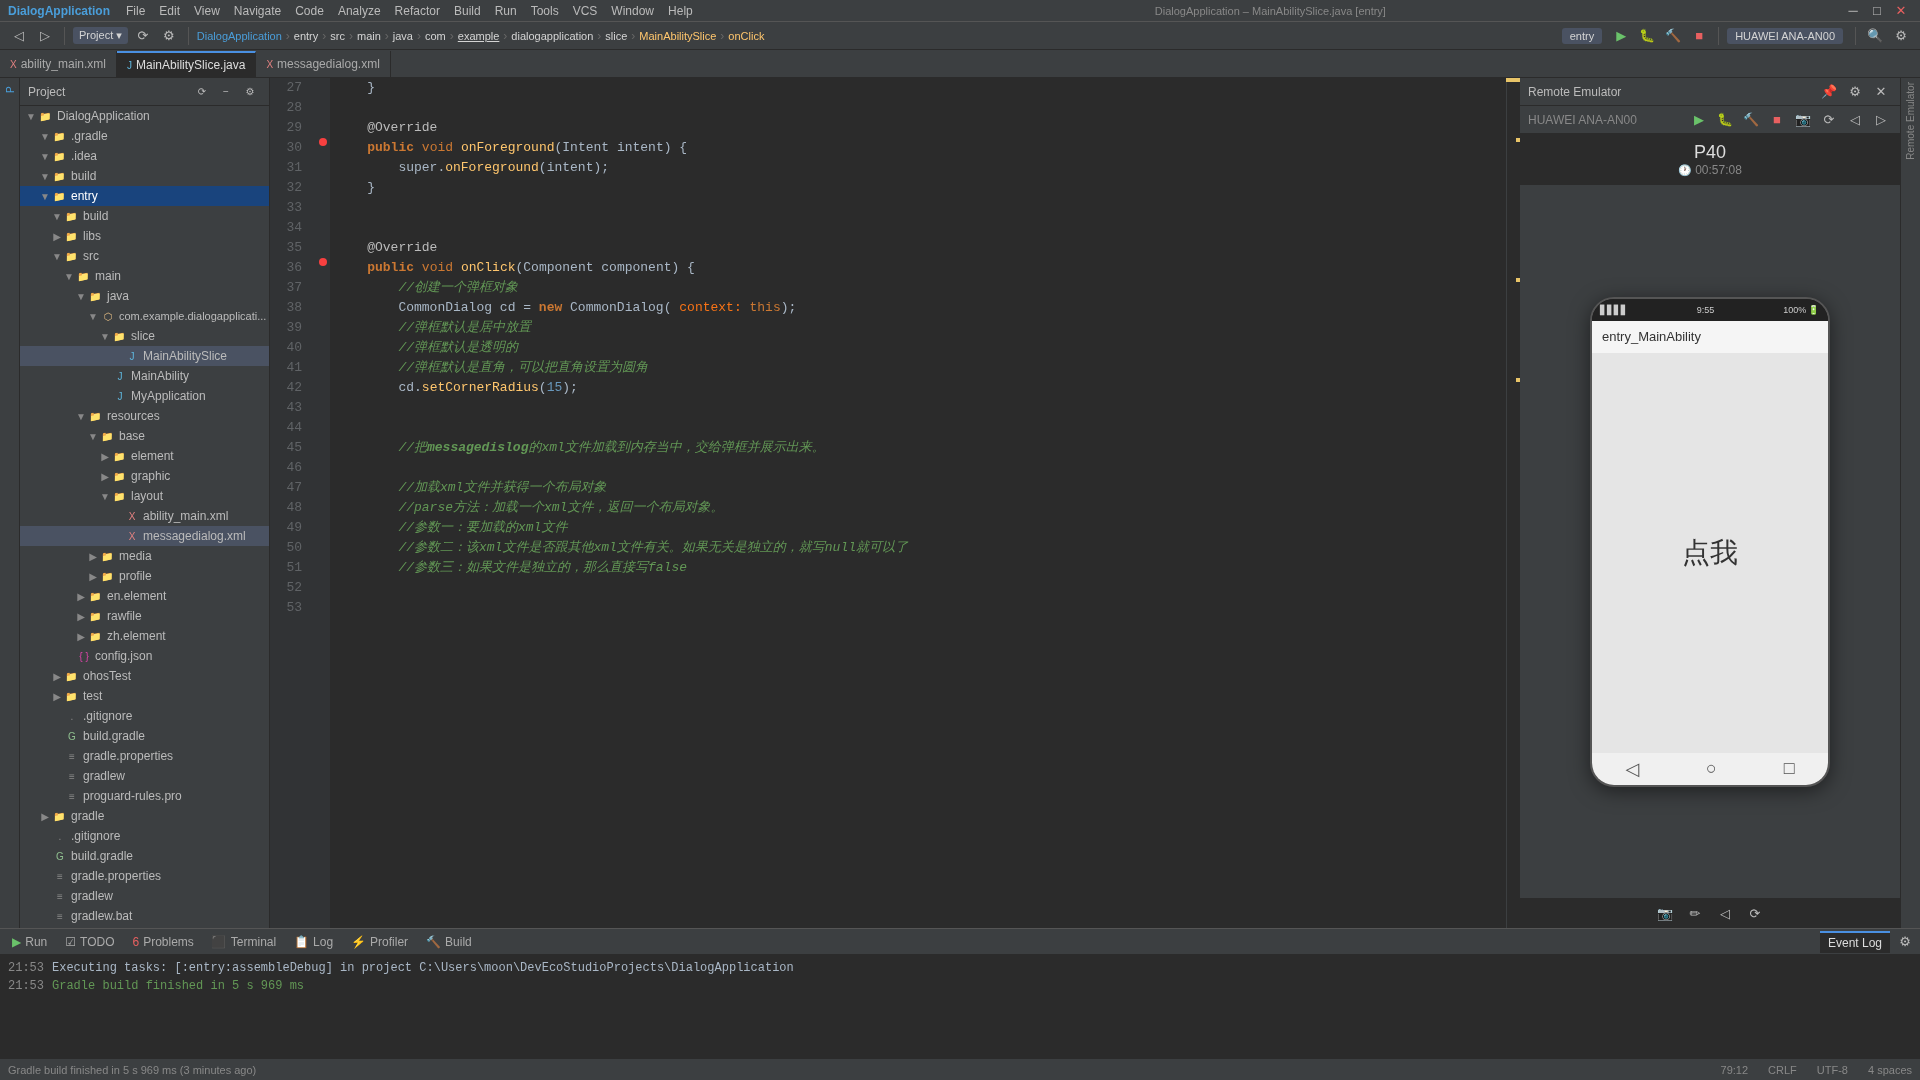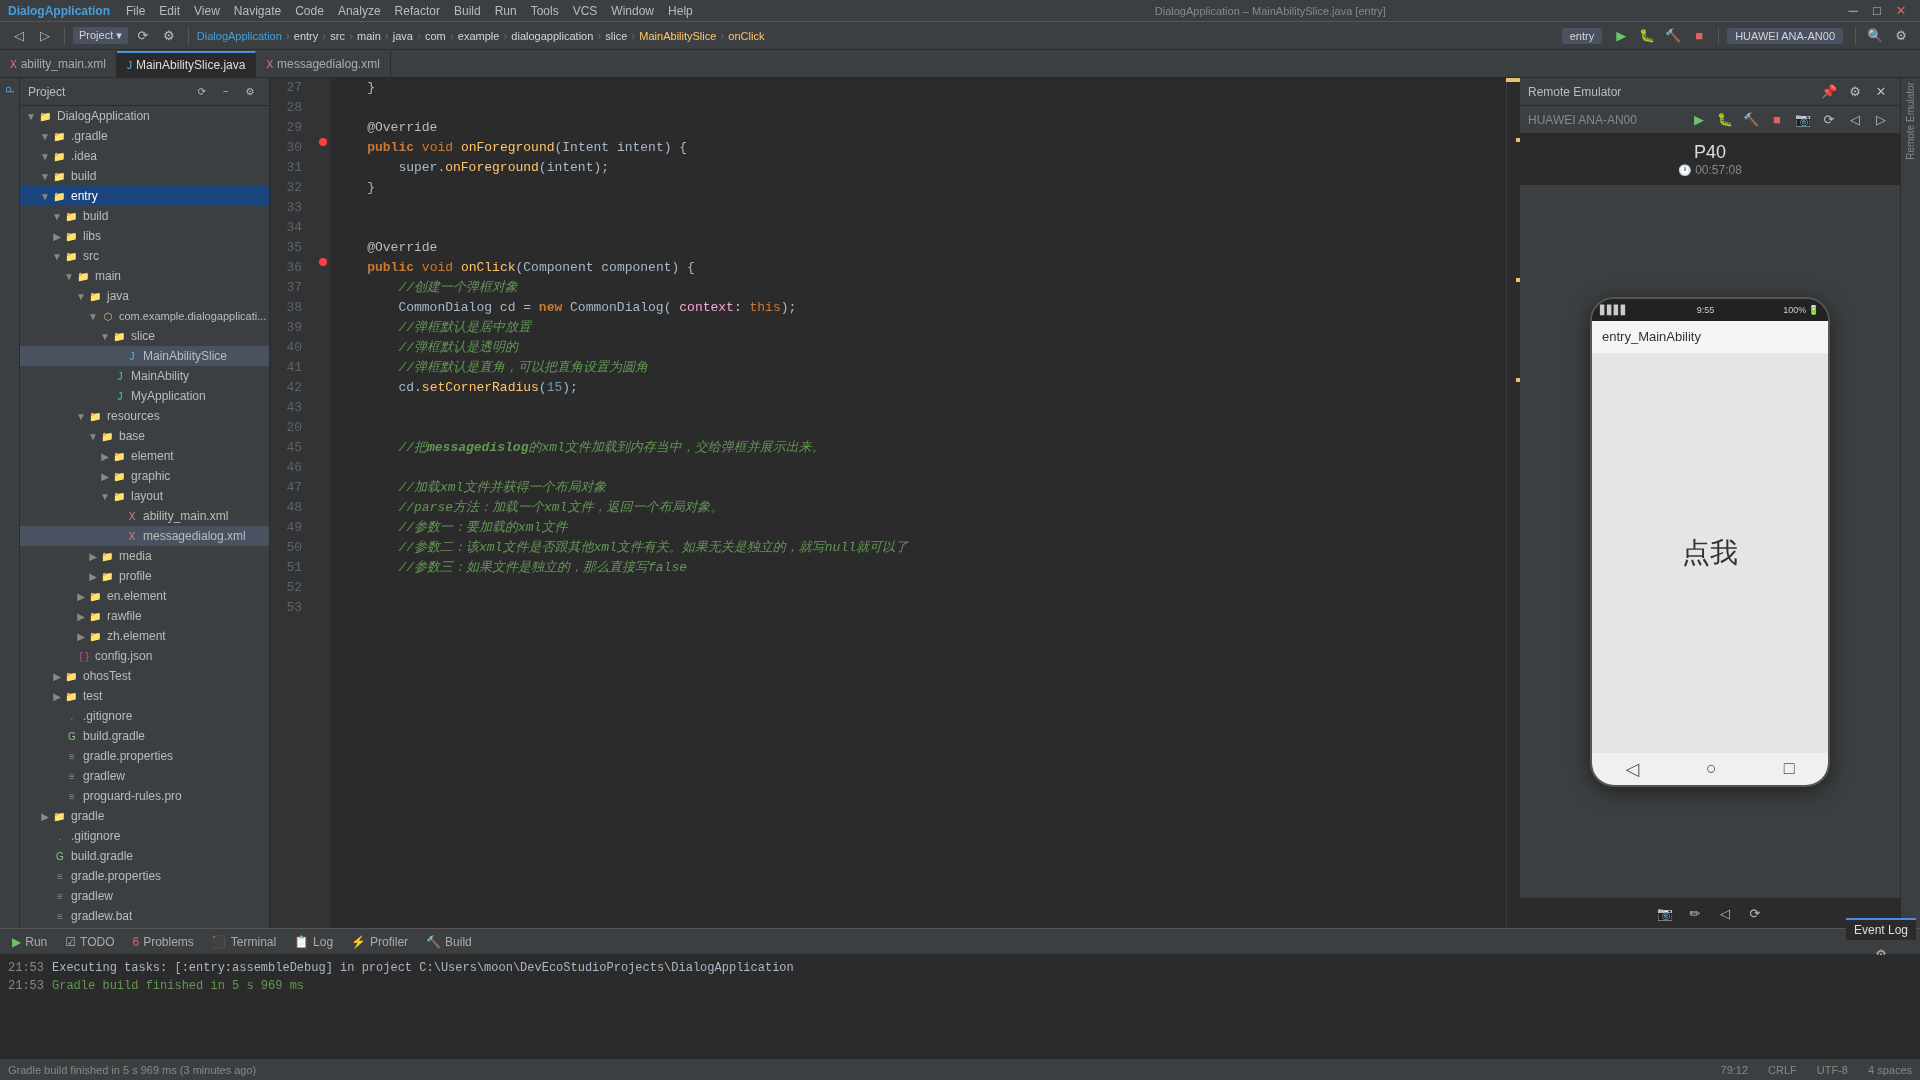--- a/index.html
+++ b/index.html
@@ -170,21 +170,21 @@
     }
 
     
     .kw { color: #cc7832; font-weight: bold; }
     .kw2 { color: #cc7832; }
     .fn { color: #ffc66d; }
     .num { color: #6897bb; }
     .comment { color: #629755; font-style: italic; }
     .annot { color: #bbb; }
     .plain { color: #a9b7c6; }
-    .param { color: #f9a8d4; }
+    .param { color: #f97316; }
     .emulator-body {
       flex: 1;
       display: flex;
       align-items: center;
       justify-content: center;
       background: #3c3f41;
     }
     .phone-frame {
       width: 240px;
       height: 490px;
@@ -437,21 +437,21 @@
   <span style="font-size:11px;">entry</span>
   <span class="breadcrumb-sep">›</span>
   <span style="font-size:11px;">src</span>
   <span class="breadcrumb-sep">›</span>
   <span style="font-size:11px;">main</span>
   <span class="breadcrumb-sep">›</span>
   <span style="font-size:11px;">java</span>
   <span class="breadcrumb-sep">›</span>
   <span style="font-size:11px;">com</span>
   <span class="breadcrumb-sep">›</span>
-  <span style="font-size:11px;">example</span>
+  <span style="font-size:11px;text-decoration:underline;">example</span>
   <span class="breadcrumb-sep">›</span>
   <span style="font-size:11px;">dialogapplication</span>
   <span class="breadcrumb-sep">›</span>
   <span style="font-size:11px;">slice</span>
   <span class="breadcrumb-sep">›</span>
   <span style="font-size:11px;color:#ffc66d;">MainAbilitySlice</span>
   <span class="breadcrumb-sep">›</span>
   <span style="font-size:11px;color:#ffc66d;">onClick</span>
   <div style="flex:1"></div>
 
@@ -725,21 +725,21 @@
         <span class="line-num">34</span>
         <span class="line-num">35</span>
         <span class="line-num">36</span>
         <span class="line-num">37</span>
         <span class="line-num">38</span>
         <span class="line-num">39</span>
         <span class="line-num">40</span>
         <span class="line-num">41</span>
         <span class="line-num">42</span>
         <span class="line-num">43</span>
-        <span class="line-num">20</span>
+        <span class="line-num">44</span>
         <span class="line-num">45</span>
         <span class="line-num">46</span>
         <span class="line-num">47</span>
         <span class="line-num">48</span>
         <span class="line-num">49</span>
         <span class="line-num">50</span>
         <span class="line-num">51</span>
         <span class="line-num">52</span>
         <span class="line-num">53</span>
       </div>
@@ -894,21 +894,21 @@
       <span>Log</span>
     </div>
     <div class="bottom-tab">
       <span>⚡</span>
       <span>Profiler</span>
     </div>
     <div class="bottom-tab">
       <span>🔨</span>
       <span>Build</span>
     </div>
-    <div style="margin-left:auto;display:flex;align-items:center;gap:4px;flex-direction:column;">
+    <div style="margin-left:auto;display:flex;align-items:center;gap:4px;">
       <div class="bottom-tab active">
         <span>Event Log</span>
       </div>
       <span class="toolbar-btn">⚙</span>
     </div>
   </div>
   <div class="event-log-content">
     <div class="log-line">
       <span class="log-time">21:53</span>
       <span class="log-text">Executing tasks: [:entry:assembleDebug] in project C:\Users\moon\DevEcoStudioProjects\DialogApplication</span>

